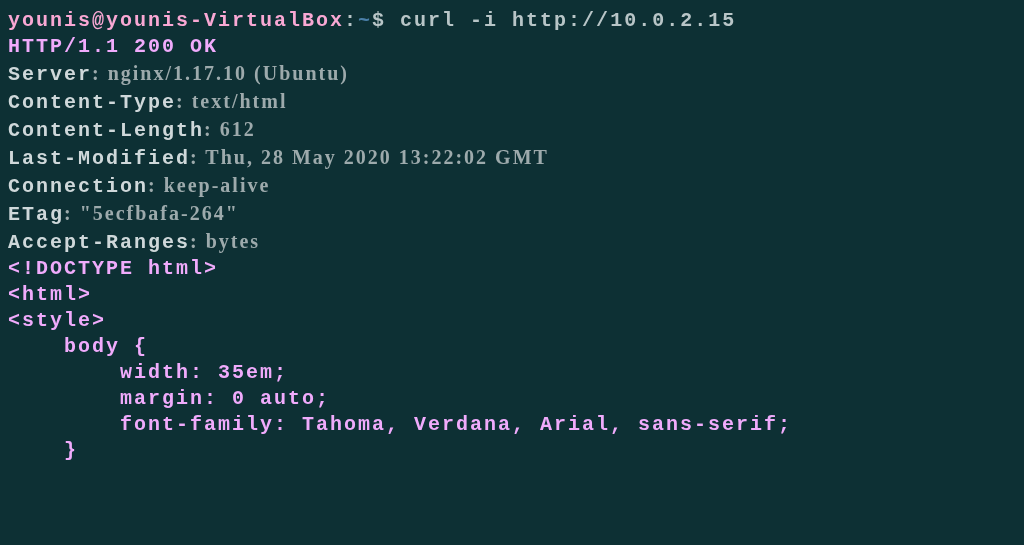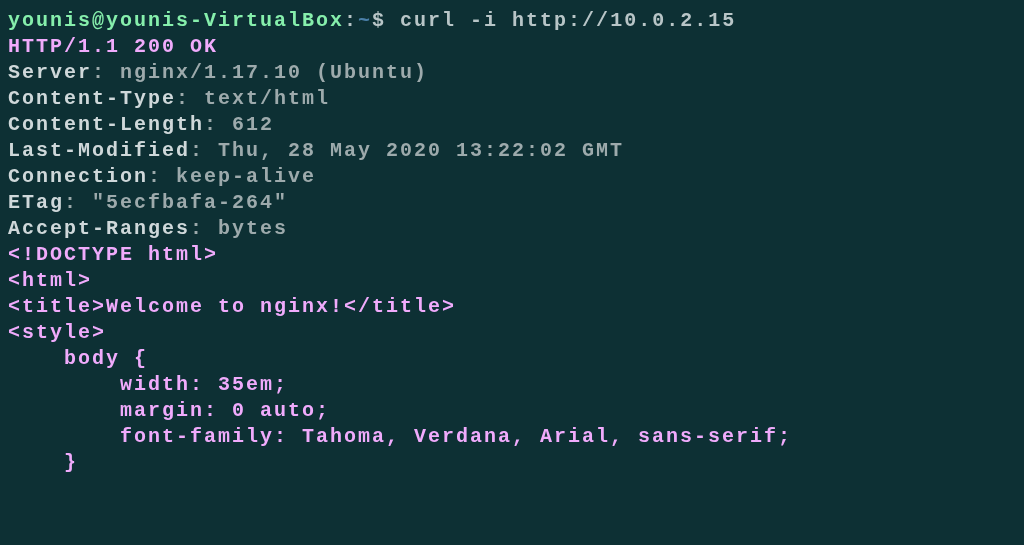--- a/index.html
+++ b/index.html
@@ -14,40 +14,41 @@
       padding: 8px;
       color: #b8c5c7;
       width: 1024px;
       height: 545px;
       overflow: hidden;
       letter-spacing: 2px;
       font-weight: bold;
       line-height: 1.3;
     }
     .prompt-user {
-      color: #86efac;
+      color: #f9a8d4;
     }
     .prompt-colon {
       color: #b8c5c7;
     }
     .prompt-path {
       color: #4a7fa8;
     }
     .prompt-dollar {
       color: #b8c5c7;
     }
     .command {
       color: #b8c5c7;
       text-align: center;
     }
     .header-key {
       color: #cfd8da;
     }
     .header-value {
       color: #9daaac;
+      font-family: Liberation Serif, serif;
     }
     .output-line {
       color: #f0abfc;
     }
     .line {
       white-space: pre;
     }
   </style>
 </head>
 <body>
@@ -58,20 +59,19 @@
   <div class="line"><span class="header-key">Server</span><span class="header-value">: nginx/1.17.10 (Ubuntu)</span></div>
   <div class="line"><span class="header-key">Content-Type</span><span class="header-value">: text/html</span></div>
   <div class="line"><span class="header-key">Content-Length</span><span class="header-value">: 612</span></div>
   <div class="line"><span class="header-key">Last-Modified</span><span class="header-value">: Thu, 28 May 2020 13:22:02 GMT</span></div>
   <div class="line"><span class="header-key">Connection</span><span class="header-value">: keep-alive</span></div>
   <div class="line"><span class="header-key">ETag</span><span class="header-value">: "5ecfbafa-264"</span></div>
   <div class="line"><span class="header-key">Accept-Ranges</span><span class="header-value">: bytes</span></div>
   <div class="line output-line"></div>
   <div class="line output-line">&lt;!DOCTYPE html&gt;</div>
   <div class="line output-line">&lt;html&gt;</div>
-  <div class="line output-line">&lt;title&gt;Welcome to nginx!&lt;/title&gt;</div>
   <div class="line output-line">&lt;style&gt;</div>
   <div class="line output-line">    body {</div>
   <div class="line output-line">        width: 35em;</div>
   <div class="line output-line">        margin: 0 auto;</div>
   <div class="line output-line">        font-family: Tahoma, Verdana, Arial, sans-serif;</div>
   <div class="line output-line">    }</div>
 </div>
 
 </body></html>

